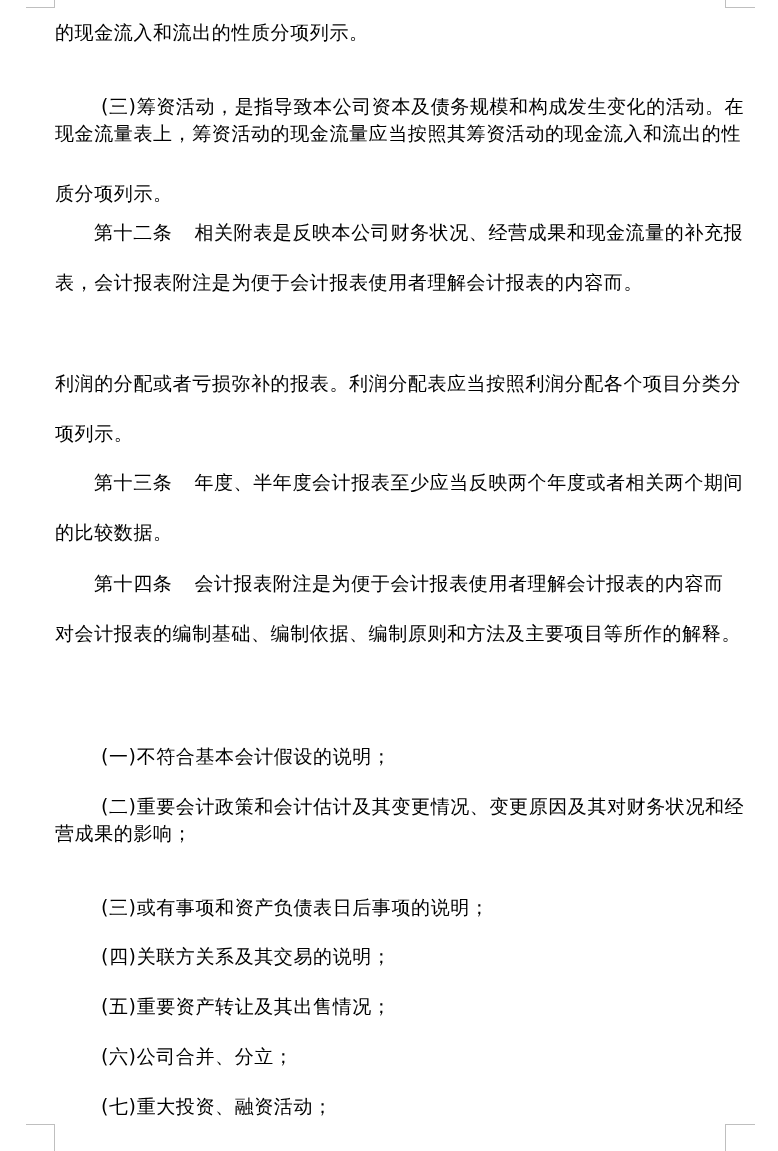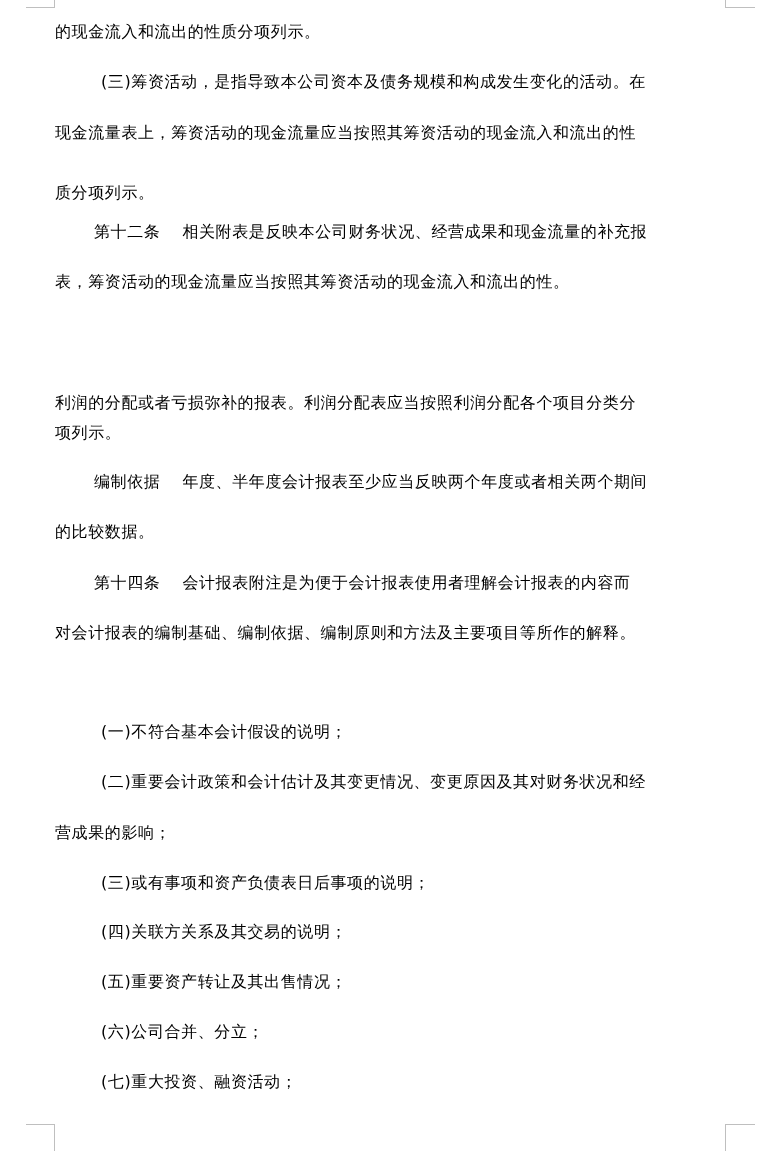--- a/index.html
+++ b/index.html
@@ -8,25 +8,25 @@
     font-family: "DejaVu Sans", "Liberation Sans", sans-serif;
     color:#000;
   }
   .page { position:absolute; left:0; top:0; width:778px; height:1151px; }
   .corner { position:absolute; border-color:#bfbfbf; border-style:solid; border-width:0; }
   .corner.tl { left:26px; top:-1px; width:28px; height:8px; border-right-width:1px; border-bottom-width:1px; }
   .corner.tr { left:725px; top:-1px; width:29px; height:8px; border-left-width:1px; border-bottom-width:1px; }
   .corner.bl { left:26px; top:1124px; width:28px; height:30px; border-right-width:1px; border-top-width:1px; }
   .corner.br { left:725px; top:1124px; width:29px; height:30px; border-left-width:1px; border-top-width:1px; }
   .line {
-    position:absolute; font-size:16px; line-height:24px; white-space:nowrap;
+    position:absolute; font-size:19px; line-height:24px; white-space:nowrap;
     letter-spacing:0.6px;
   }
   .l0 { left:55px; }
-  .l1 { left:101px; }
+  .l1 { left:101px;margin-top:24px; }
   .l2 { left:94px; }
   .l3 { left:100px; }
   .gap { display:inline-block; width:22px; }
 </style>
 </head>
 <body>
 
 <div class="page">
   <div class="corner tl"></div>
   <div class="corner tr"></div>
@@ -34,26 +34,26 @@
   <div class="corner br"></div>
 
   <div class="line l0" style="top:20px">的现金流入和流出的性质分项列示。</div>
   <div class="line l1" style="top:70px">(三)筹资活动，是指导致本公司资本及债务规模和构成发生变化的活动。在</div>
   <div class="line l0" style="top:121px">现金流量表上，筹资活动的现金流量应当按照其筹资活动的现金流入和流出的性</div>
   <div class="line l0" style="top:181px">质分项列示。</div>
 
   <div class="line l2" style="top:220px">
     <span>第十二条</span><span class="gap"></span><span>相关附表是反映本公司财务状况、经营成果和现金流量的补充报</span>
   </div>
-  <div class="line l0" style="top:270px">表，筹资活动的现金流量应当按照其筹资活动的现金流入和流出的性。</div>
-  <div class="line l0" style="top:391px">利润的分配或者亏损弥补的报表。利润分配表应当按照利润分配各个项目分类分</div>
+  <div class="line l0" style="top:270px">表，会计报表附注是为便于会计报表使用者理解会计报表的内容而。</div>
+  <div class="line l0" style="top:371px">利润的分配或者亏损弥补的报表。利润分配表应当按照利润分配各个项目分类分</div>
   <div class="line l0" style="top:421px">项列示。</div>
 
   <div class="line l2" style="top:470px">
-    <span>编制依据</span><span class="gap"></span><span>年度、半年度会计报表至少应当反映两个年度或者相关两个期间</span>
+    <span>第十三条</span><span class="gap"></span><span>年度、半年度会计报表至少应当反映两个年度或者相关两个期间</span>
   </div>
   <div class="line l0" style="top:520px">的比较数据。</div>
 
   <div class="line l2" style="top:571px">
     <span>第十四条</span><span class="gap"></span><span>会计报表附注是为便于会计报表使用者理解会计报表的内容而</span>
   </div>
   <div class="line l0" style="top:621px">对会计报表的编制基础、编制依据、编制原则和方法及主要项目等所作的解释。</div>
 
   <div class="line l1" style="top:720px">(一)不符合基本会计假设的说明；</div>
   <div class="line l1" style="top:770px">(二)重要会计政策和会计估计及其变更情况、变更原因及其对财务状况和经</div>

